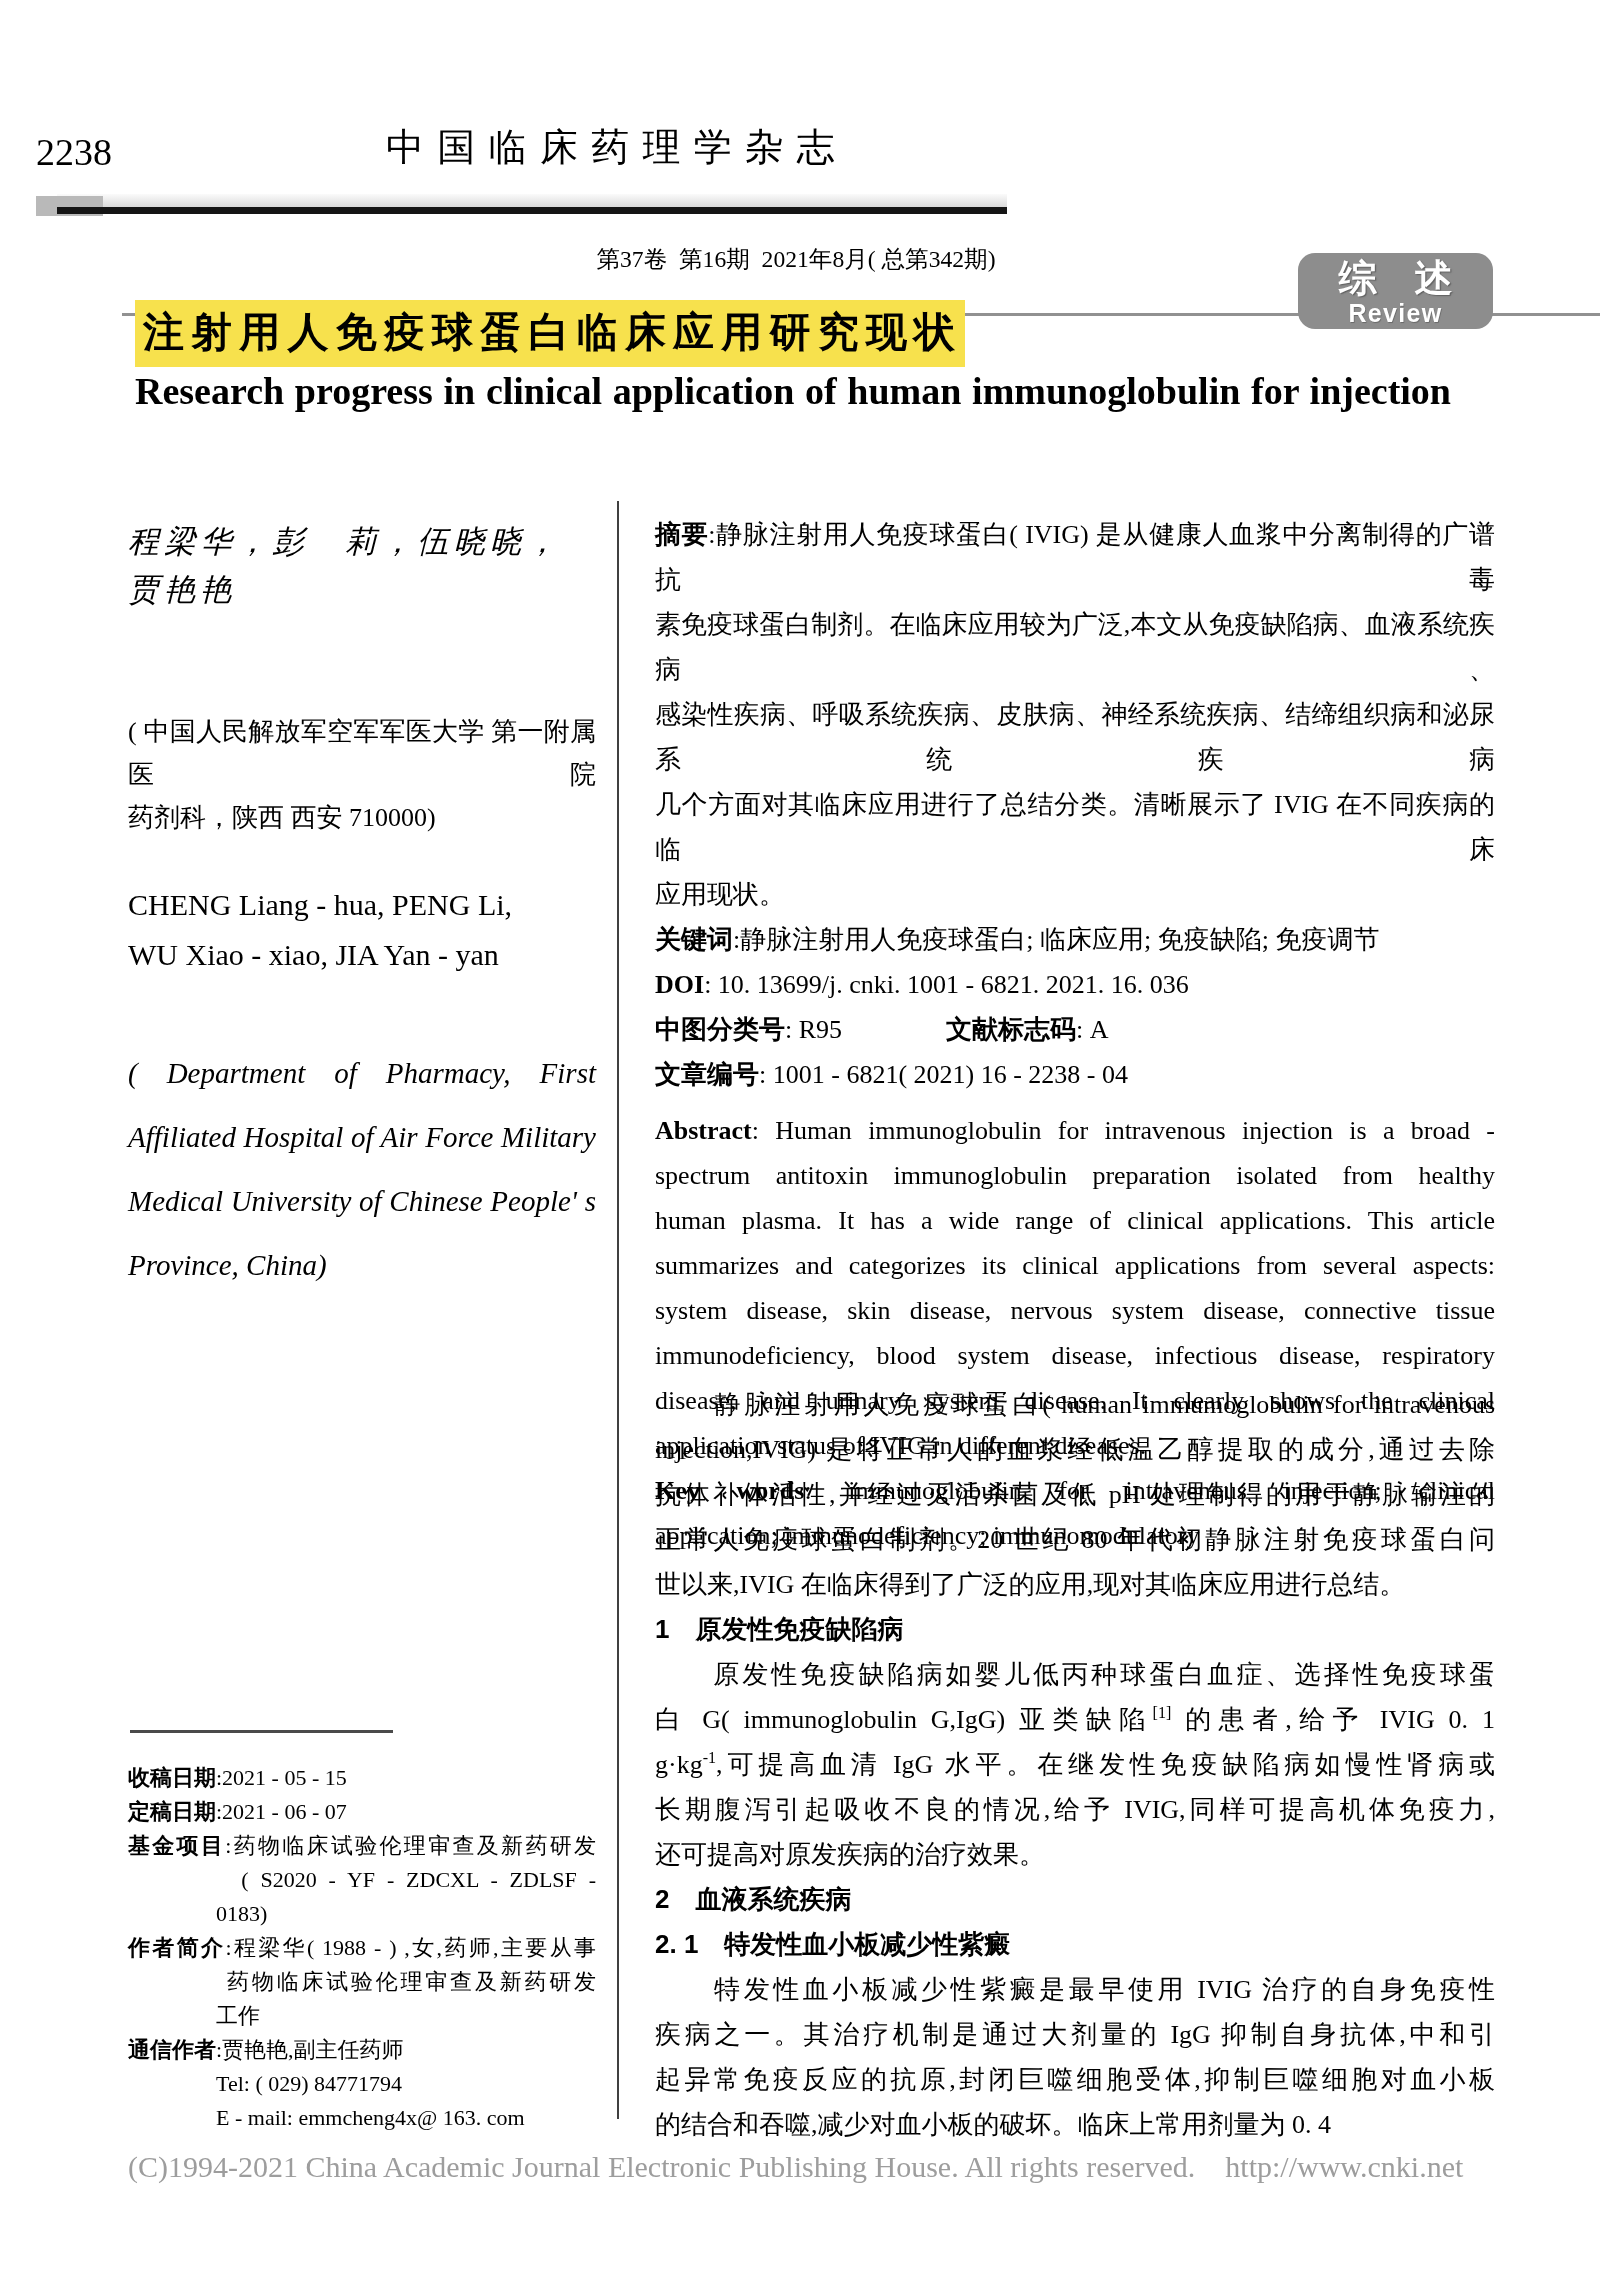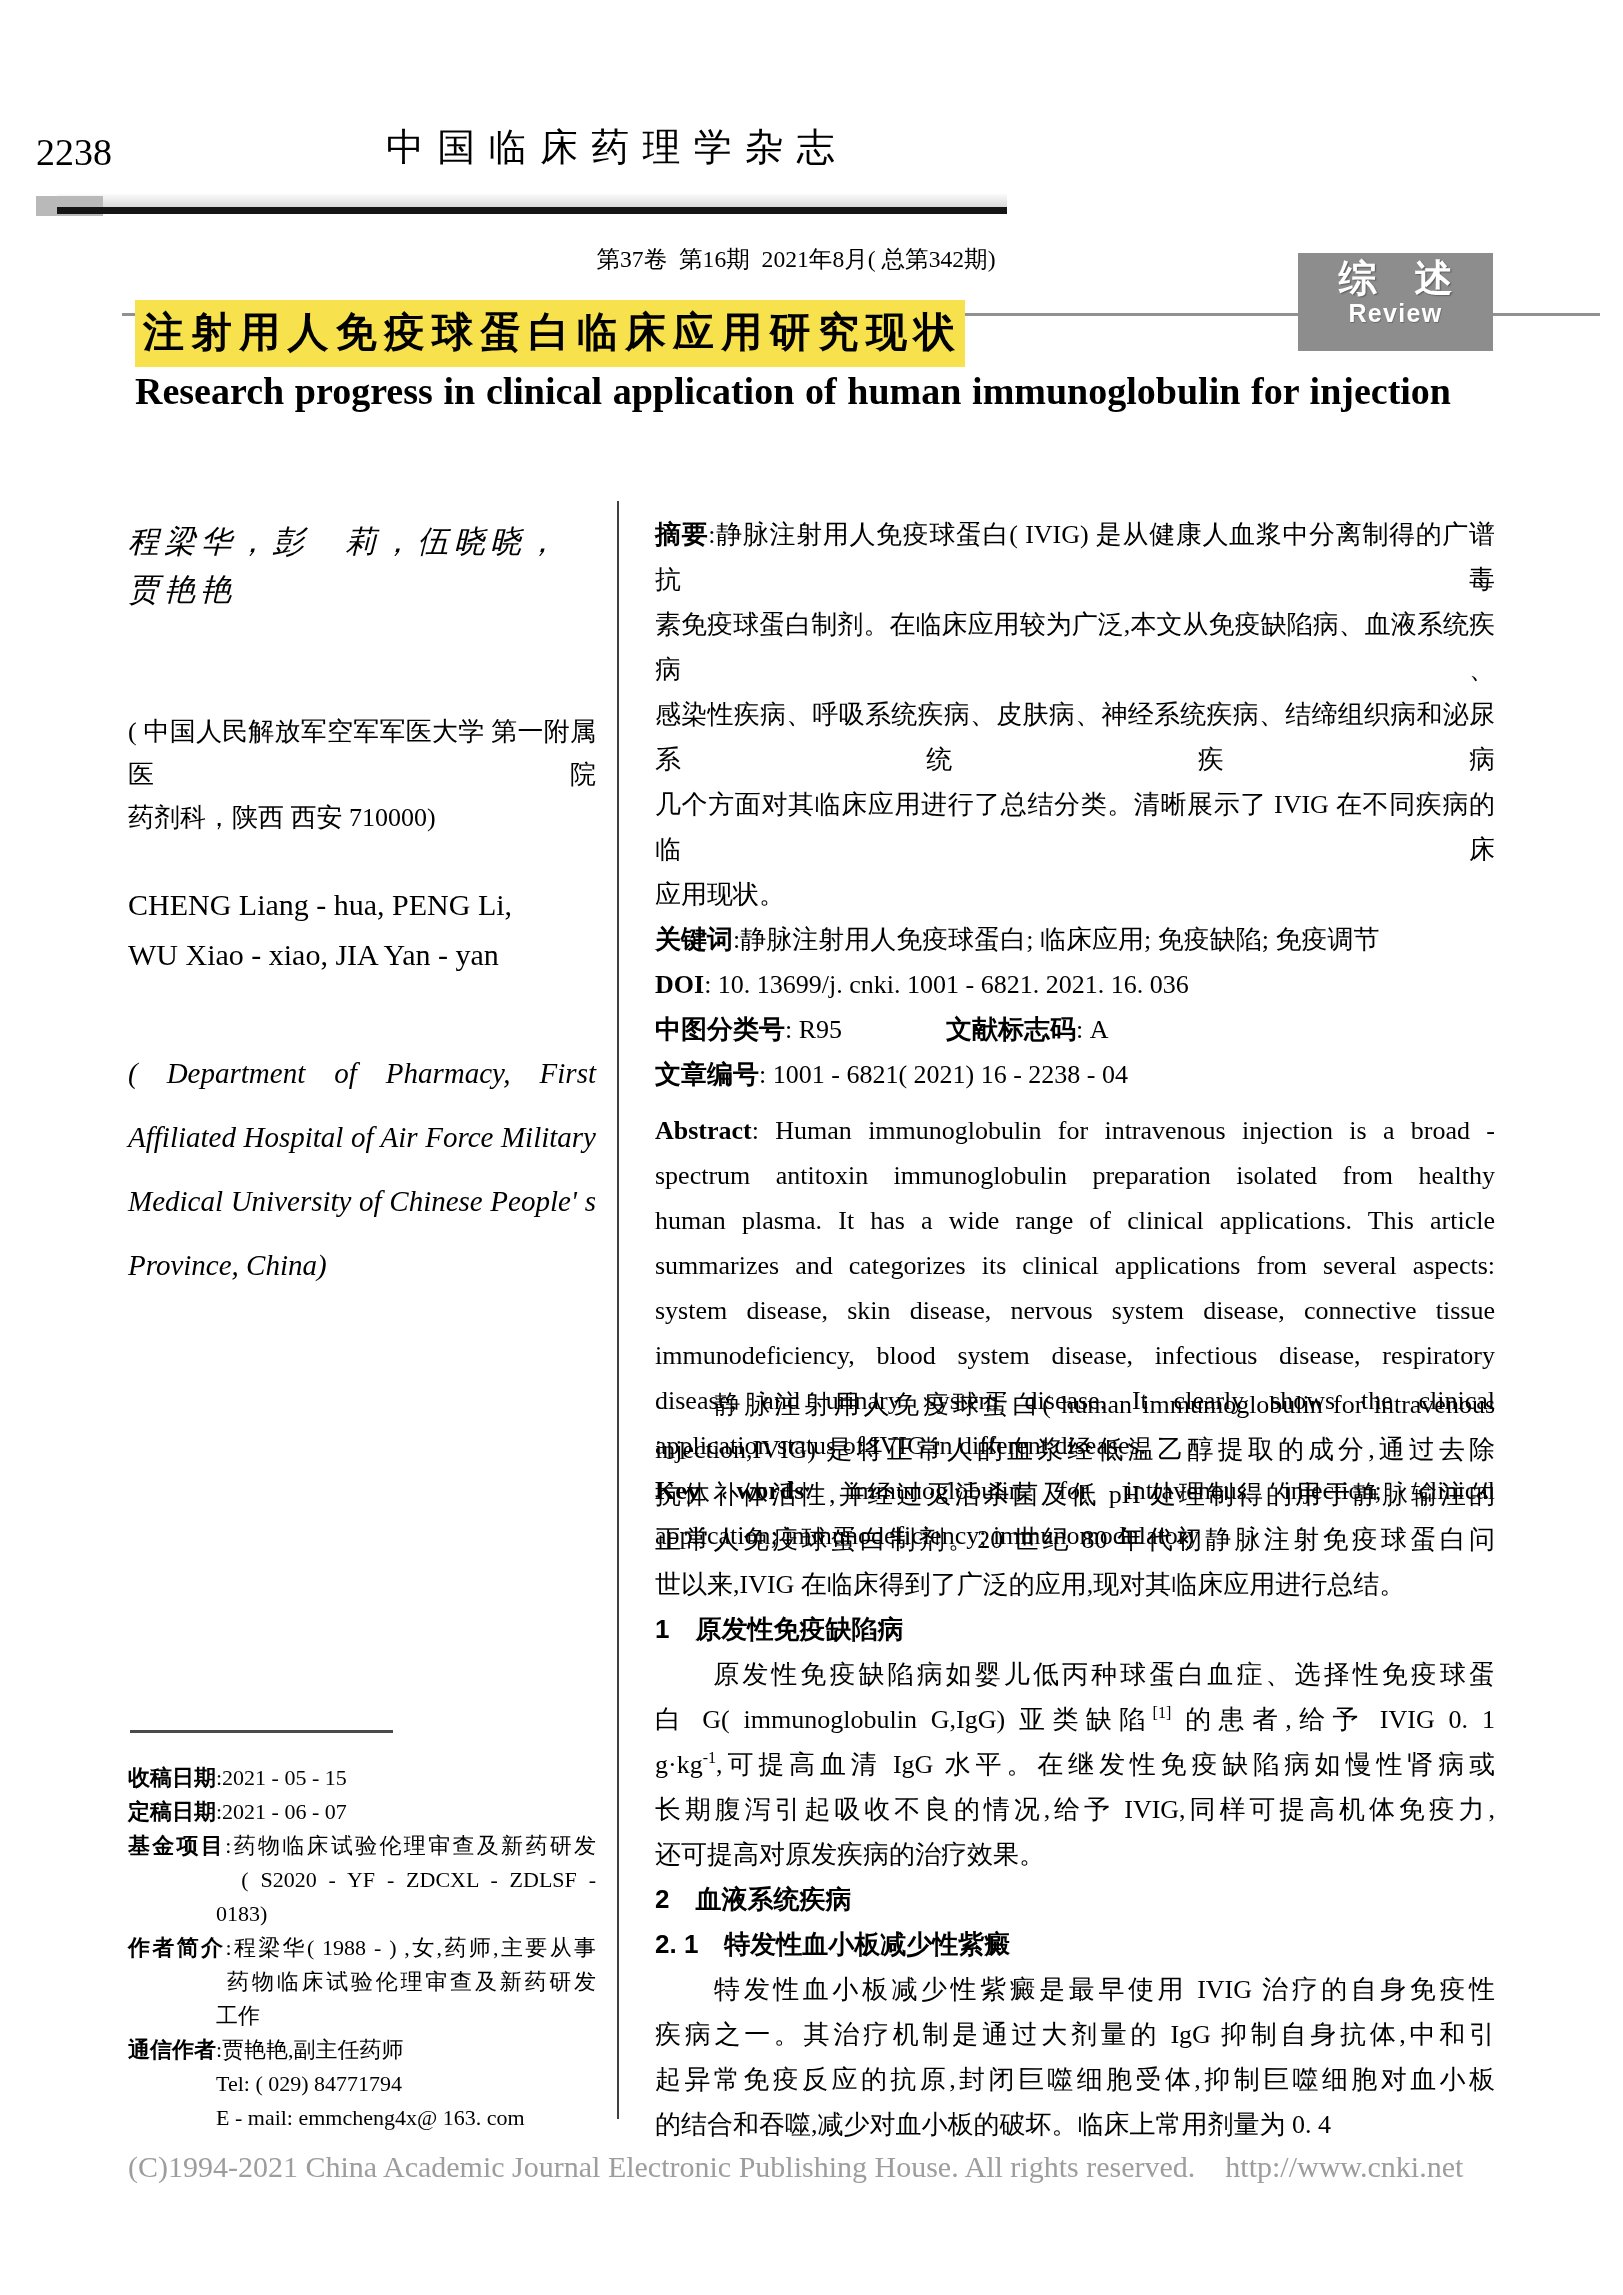--- a/index.html
+++ b/index.html
@@ -20,21 +20,21 @@
   
   .pagenum{left:36px;top:124px;font-size:38px;margin-top:6px;}
   .journal{left:386px;top:122px;width:844px;text-align:left;font-size:38px;font-weight:normal;letter-spacing:0.35em;}
   .hdr-band{left:57px;top:194px;width:950px;height:14.4px;background:linear-gradient(180deg,#fbfbfb,#d8d8d8);}
   .hdr-rule{left:57px;top:207px;width:950px;height:6.5px;background:#151515;}
   .hdr-tab{left:36px;top:196px;width:67px;height:19.6px;background:#b9b9b9;}
   .issue{left:374px;top:243px;width:844px;text-align:center;font-size:23.6px;white-space:pre;}
   .hdr-rule2{left:122px;top:313px;width:1478px;height:2.6px;background:#919191;}
 
   
-  .badge{left:1298px;top:253px;width:195px;height:98px;background:#8d8d8d;color:#fff;text-align:center;}
+  .badge{left:1298px;top:253px;width:195px;height:76px;background:#8d8d8d;color:#fff;text-align:center;border-radius:17px;}
   .badge-cn{font-size:38px;font-weight:bold;line-height:43px;margin-top:3.9px;text-shadow:1.3px 1.3px 1.3px #5f5f5f;}
   .badge-en{font-size:25px;font-weight:bold;line-height:26px;letter-spacing:1.3px;
     font-family:"Liberation Sans","DejaVu Sans",sans-serif;text-shadow:0.7px 0.7px 0.7px #6a6a6a;}
 
   
   .cntitle{left:135px;top:300px;font-size:41px;font-weight:bold;letter-spacing:7.2px;
     background:#f7e14d;padding:5.2px 2.6px 6.5px 7.9px;}
   .entitle{left:135px;top:369px;width:1316px;font-size:38px;font-weight:bold;
     text-align:justify;text-align-last:justify;}
 

